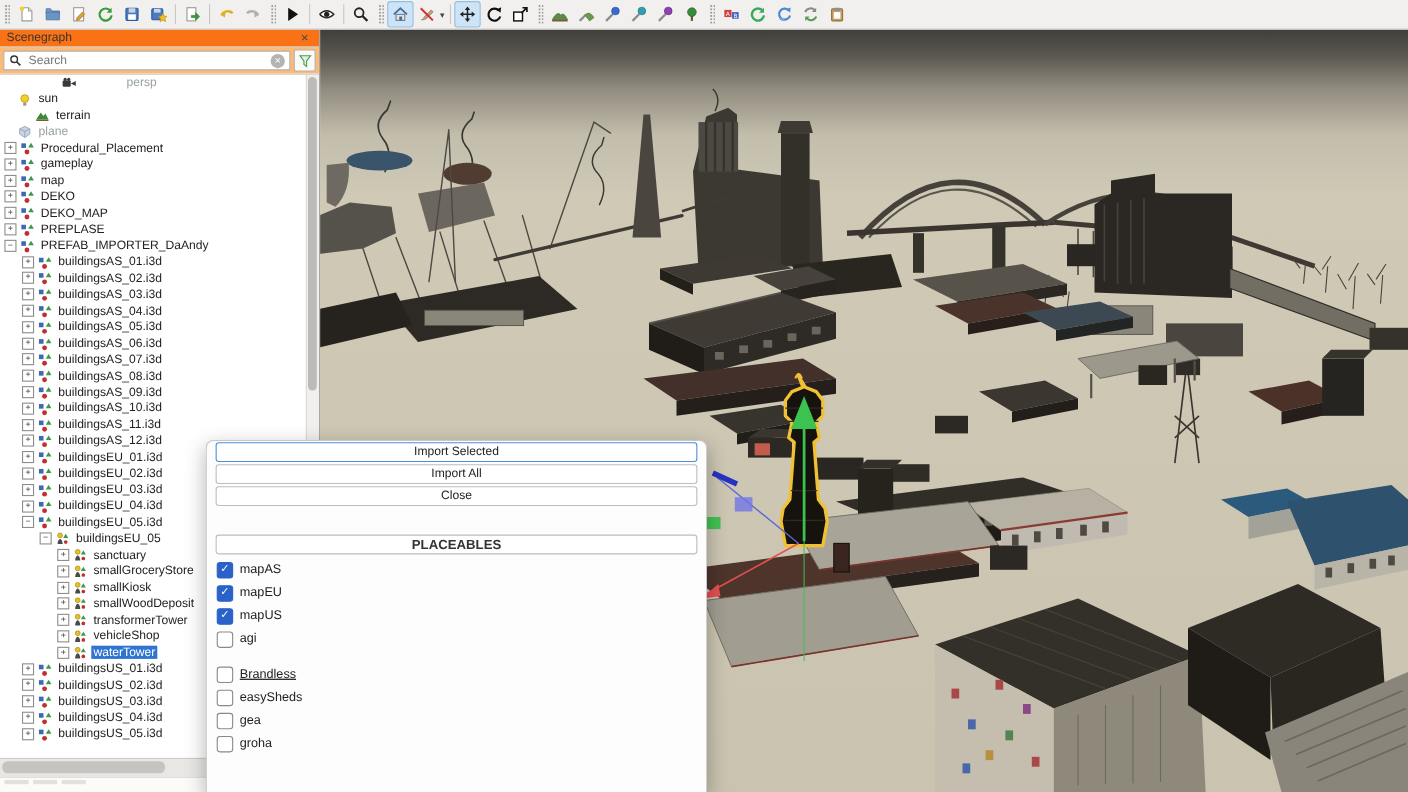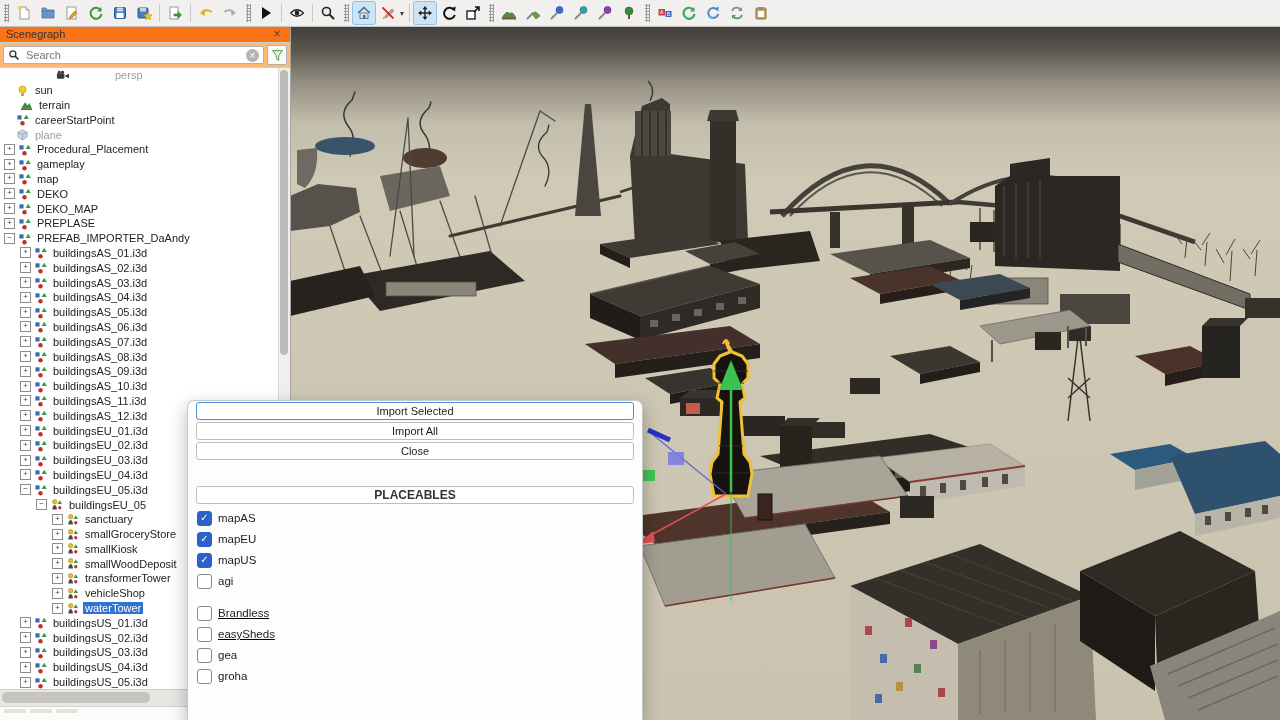--- a/index.html
+++ b/index.html
@@ -292,36 +292,27 @@
         <span class="tlabel">persp</span>
       </div>
       <div class="trow" style="padding-left: 4px;">
         <span class="spacer"></span>
         <svg viewBox="0 0 14 13">
           <circle cx="7" cy="5.5" r="3.8" fill="#f2d024" stroke="#b09010" stroke-width=".7"></circle>
           <rect x="5.5" y="9.5" width="3" height="3" fill="#999"></rect>
         </svg>
         <span class="tlabel">sun</span>
       </div>
-      <div class="trow" style="padding-left: 8px;">
+      <div class="trow" style="padding-left: 20px;">
         <span class="spacer"></span>
         <svg viewBox="0 0 14 13">
           <path d="M1 11L5.5 4l2.5 3.5L10 5l3 6z" fill="#3a8a3a"></path>
           <path d="M1 11h12v1.5H1z" fill="#7a5a3a"></path>
         </svg>
         <span class="tlabel">terrain</span>
-      </div>
-      <div class="trow" style="padding-left: 4px;">
-        <span class="spacer"></span>
-        <svg viewBox="0 0 14 13">
-          <rect x="1.5" y="2" width="4.5" height="4.5" fill="#3a6ab0"></rect>
-          <path d="M11 1.5l2.8 4.5H8.2z" fill="#3a9a4a"></path>
-          <circle cx="7" cy="10.5" r="2.4" fill="#c03030"></circle>
-        </svg>
-        <span class="tlabel">careerStartPoint</span>
       </div>
       <div class="trow dim" style="padding-left: 4px;">
         <span class="spacer"></span>
         <svg viewBox="0 0 14 13">
           <path d="M7 1.5l5 2.5v5L7 12.5 2 9V4z" fill="#c8d4e4" stroke="#8a96aa" stroke-width=".7"></path>
           <path d="M2 4l5 2.5L12 4M7 6.5v6" fill="none" stroke="#8a96aa" stroke-width=".7"></path>
         </svg>
         <span class="tlabel">plane</span>
       </div>
       <div class="trow" style="padding-left: 4px;">
@@ -918,21 +909,21 @@
         <span class="lbl">mapUS</span>
       </div>
       <div class="cbrow" style="margin-top: 7px;">
         <span class="cb"></span>
         <span class="lbl">agi</span>
       </div>
       <div class="cbrow" style="margin-top: 18px; text-decoration: underline;">
         <span class="cb"></span>
         <span class="lbl">Brandless</span>
       </div>
-      <div class="cbrow" style="margin-top: 7px; text-decoration: underline;">
+      <div class="cbrow" style="margin-top: 7px;">
         <span class="cb"></span>
         <span class="lbl">easySheds</span>
       </div>
       <div class="cbrow" style="margin-top: 7px;">
         <span class="cb"></span>
         <span class="lbl">gea</span>
       </div>
       <div class="cbrow" style="margin-top: 7px;">
         <span class="cb"></span>
         <span class="lbl">groha</span>

